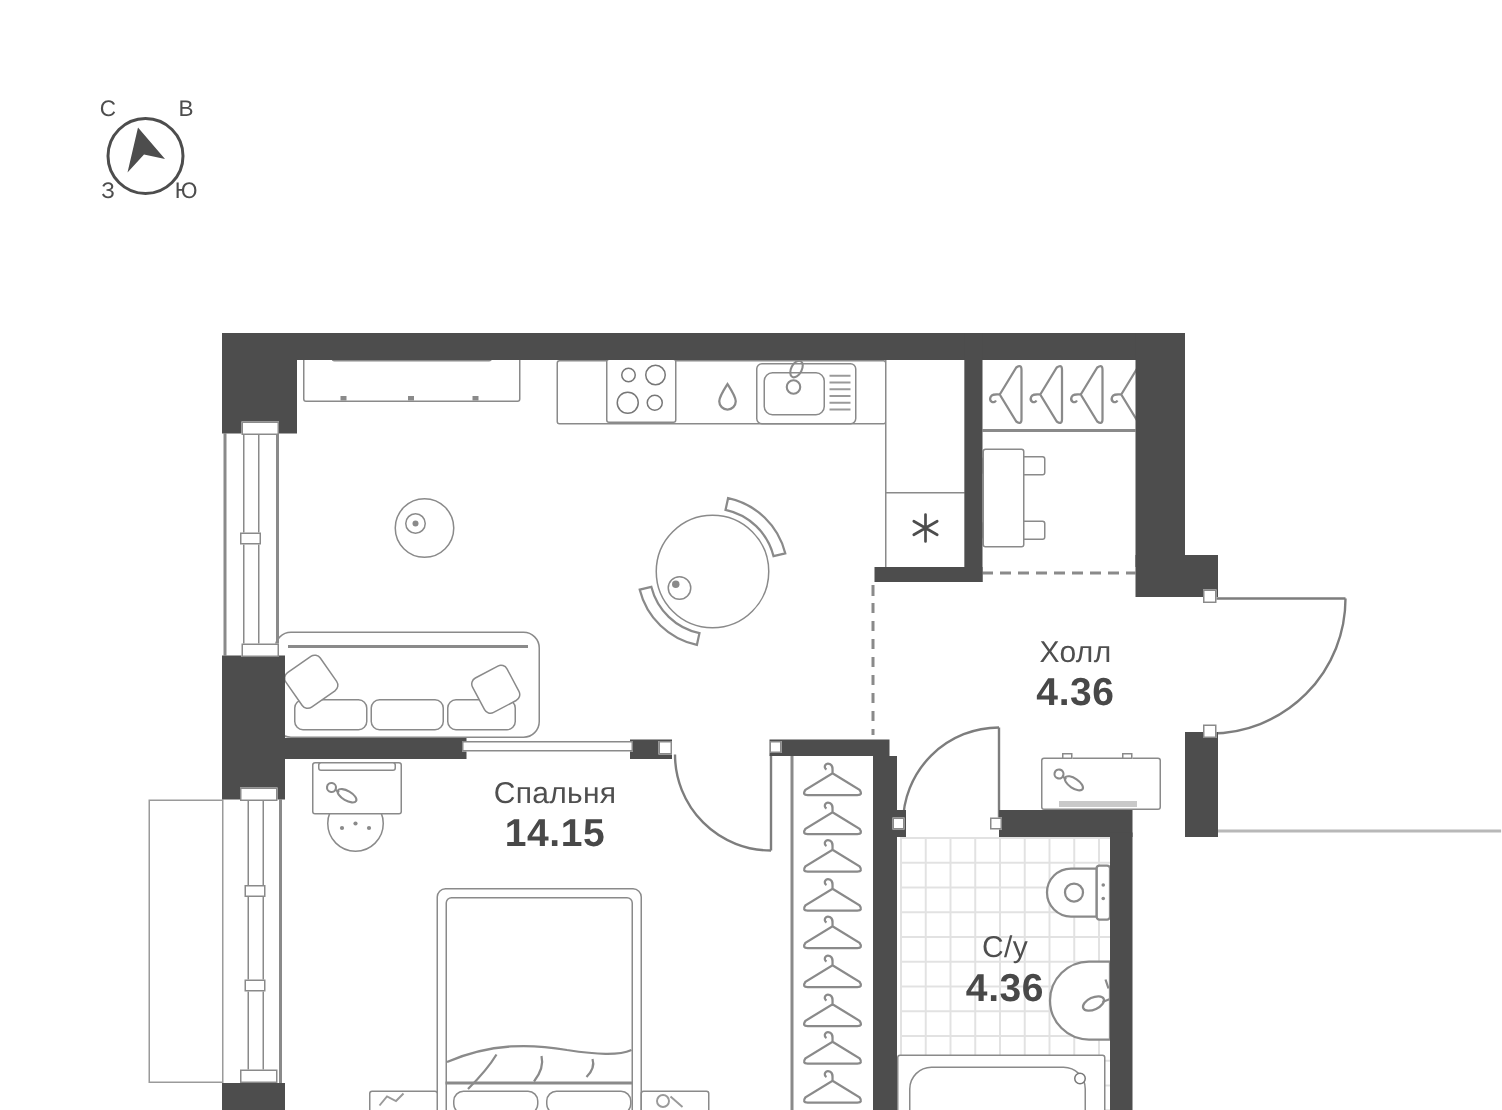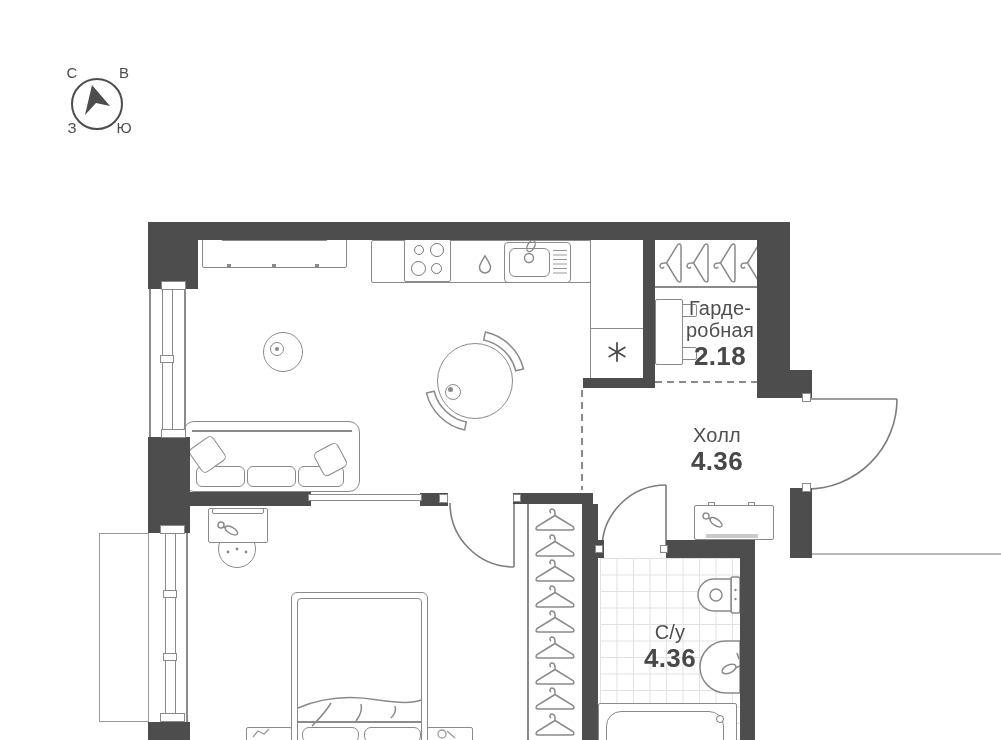--- a/index.html
+++ b/index.html
@@ -270,30 +270,29 @@
       <g stroke="#9a9a9a" stroke-width="1.3" fill="none">
         <circle cx="442" cy="734" r="4"></circle>
         <path d="M447,731 l8,7"></path>
       </g>
     </g>
   </svg>
 
   <div class="label" style="left:297px;top:316px;width:150px;">
   </div>
 
-  <div class="label" style="left:670px;top:297px;width:100px;">
-    <div class="nm">Гарде-</div>
-    <div class="nm">робная</div>
-    <div class="ar">2.18</div>
-  </div>
 
   <div class="label" style="left:667px;top:424px;width:100px;">
     <div class="nm">Холл</div>
     <div class="ar">4.36</div>
   </div>
 
+  <div class="label" style="left:314px;top:518px;width:112px;">
+    <div class="nm">Спальня</div>
+    <div class="ar">14.15</div>
+  </div>
 
   <div class="label" style="left:620px;top:621px;width:100px;">
     <div class="nm">С/у</div>
     <div class="ar">4.36</div>
   </div>
 
 </div>
 
 </body></html>

